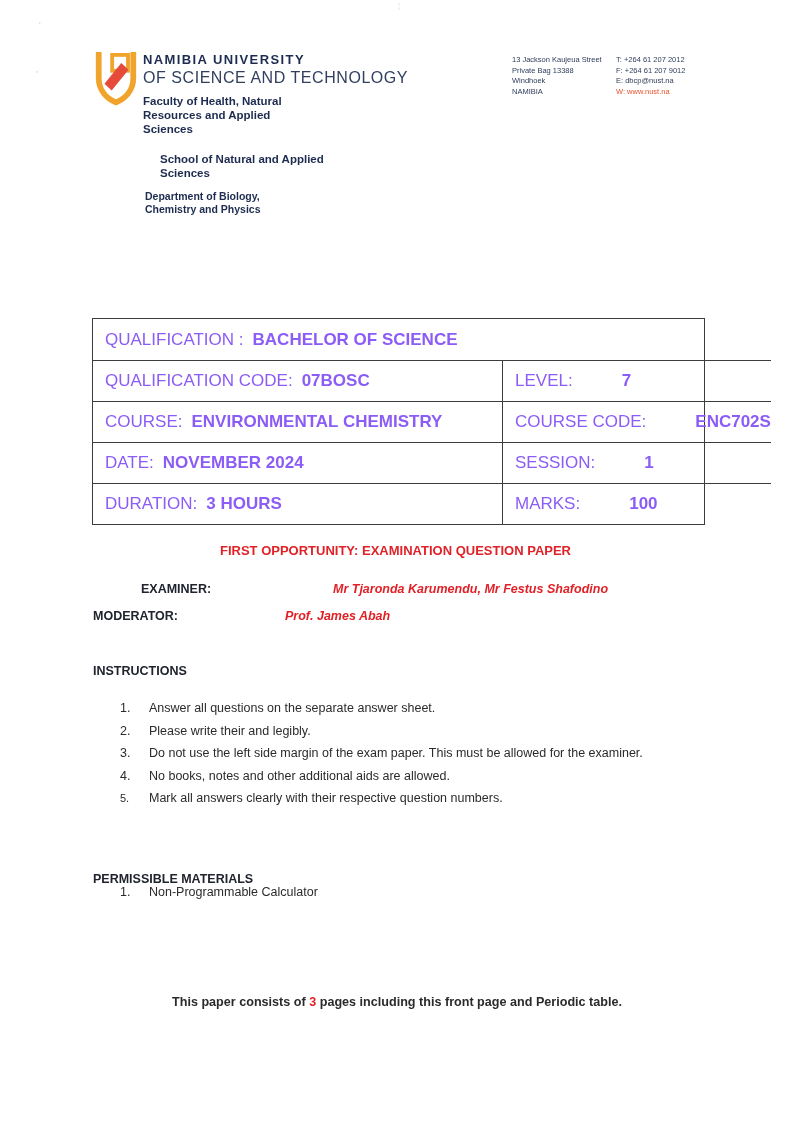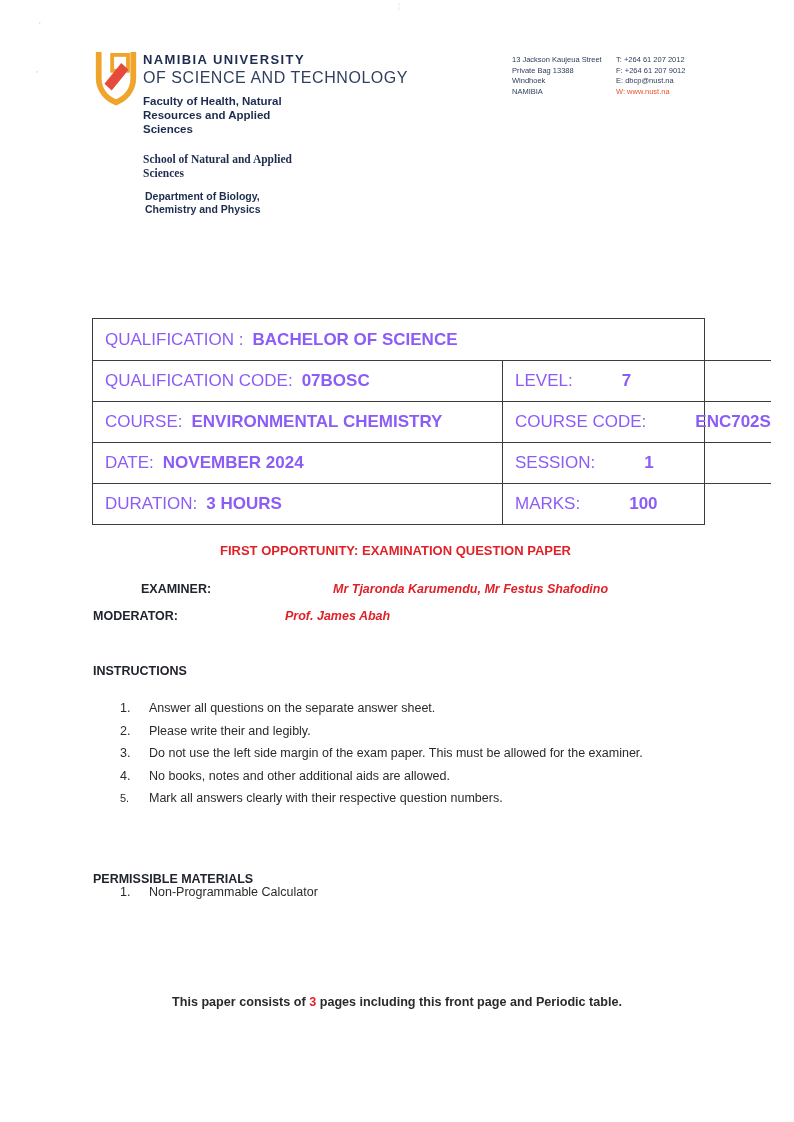--- a/index.html
+++ b/index.html
@@ -69,21 +69,21 @@
   <div class="wordmark1">NAMIBIA UNIVERSITY</div>
   <div class="wordmark2">OF SCIENCE AND TECHNOLOGY</div>
 </div>
 
 <div class="abs org-block" style="left:143px;top:94px;">
   <div>Faculty of Health, Natural</div>
   <div>Resources and Applied</div>
   <div>Sciences</div>
 </div>
 
-<div class="abs org-block" style="left:143px;top:152px;font-family:Liberation Serif, serif;">
+<div class="abs org-block" style="left:160px;top:152px;">
   <div>School of Natural and Applied</div>
   <div>Sciences</div>
 </div>
 
 <div class="abs org-block small" style="left:145px;top:190px;">
   <div>Department of Biology,</div>
   <div>Chemistry and Physics</div>
 </div>
 
 <div class="abs contact" style="left:512px;top:55px;">

